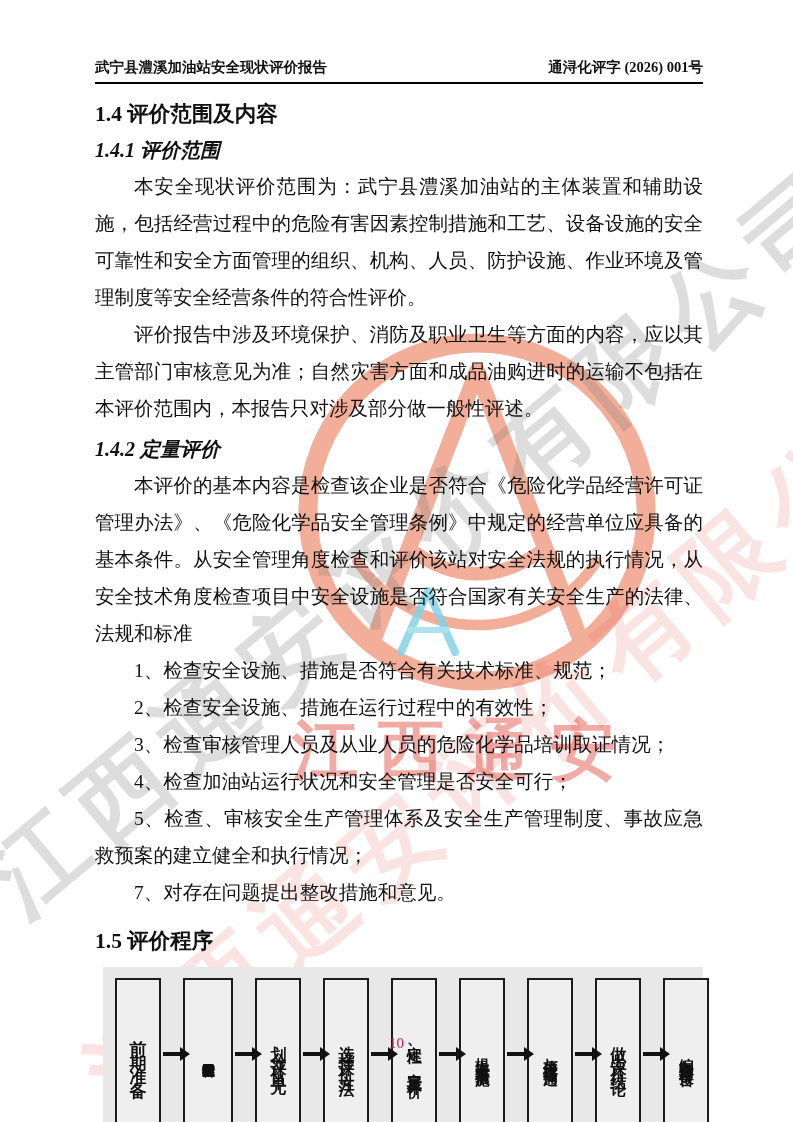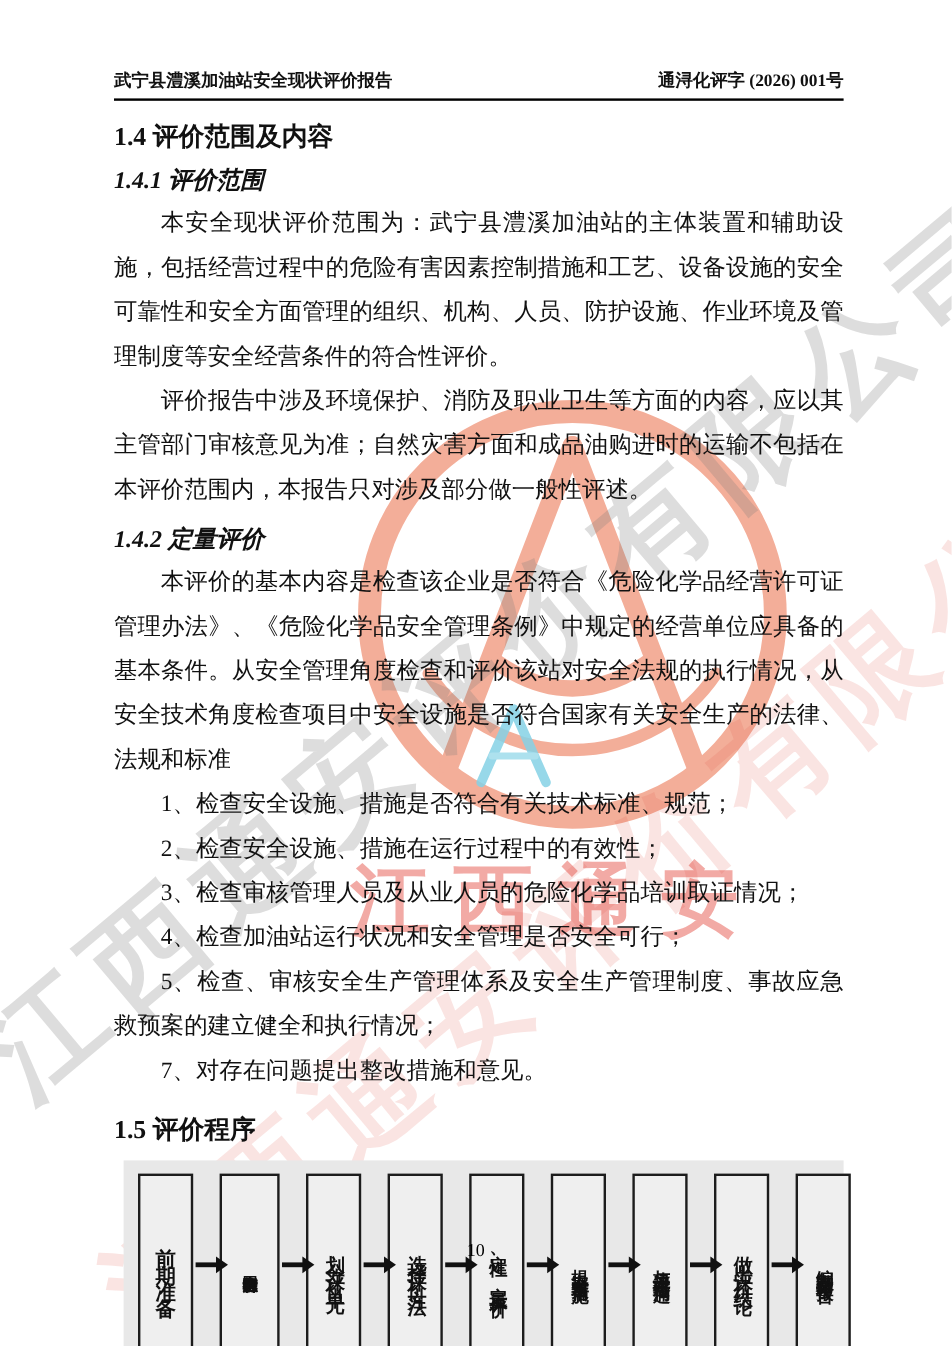--- a/index.html
+++ b/index.html
@@ -63,21 +63,21 @@
     align-self:center;flex:none;width:18px;height:4px;background:#111;
     position:relative;margin:0 2px;
   }
   .flow-arrow::after{
     content:"";position:absolute;right:-9px;top:-5px;
     border-left:10px solid #111;
     border-top:7px solid transparent;border-bottom:7px solid transparent;
   }
   .page-num{
     position:absolute;top:1035px;left:0;width:100%;z-index:1;
-    text-align:center;font-size:15px;color:#000000;
+    text-align:center;font-size:15px;color:#be185d;
   }
 </style>
 </head>
 <body>
 
 <div class="wm-layer">
   <svg class="wm-stamp" width="380" height="380" viewBox="0 0 400 400">
     <circle cx="200" cy="200" r="178" fill="none" stroke="#f19a80" stroke-width="20"></circle>
     <path d="M200,52 L92,332" fill="none" stroke="#f19a80" stroke-width="17" stroke-linecap="round"></path>
     <path d="M200,52 L308,332" fill="none" stroke="#f19a80" stroke-width="17" stroke-linecap="round"></path>

